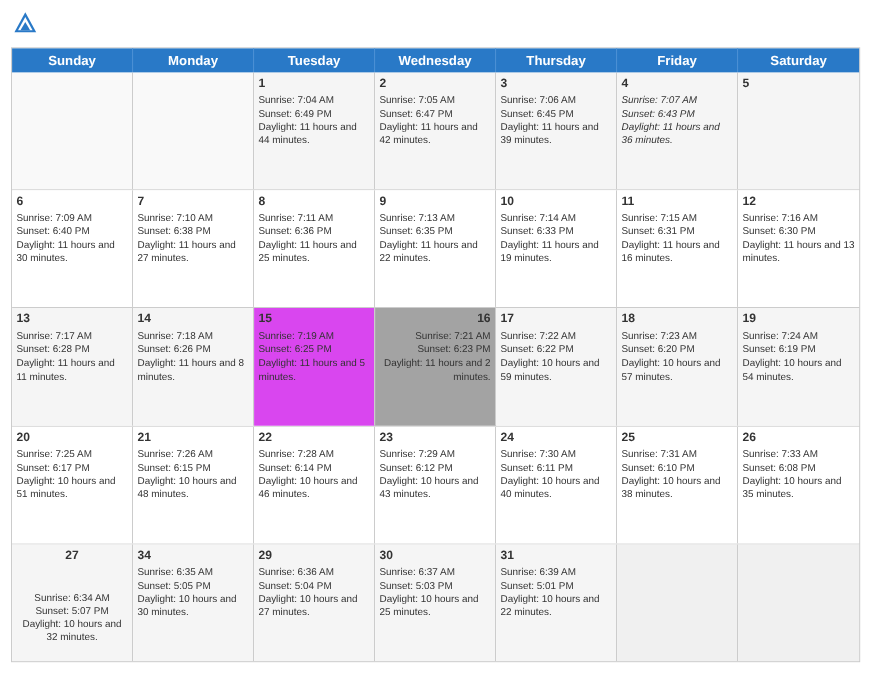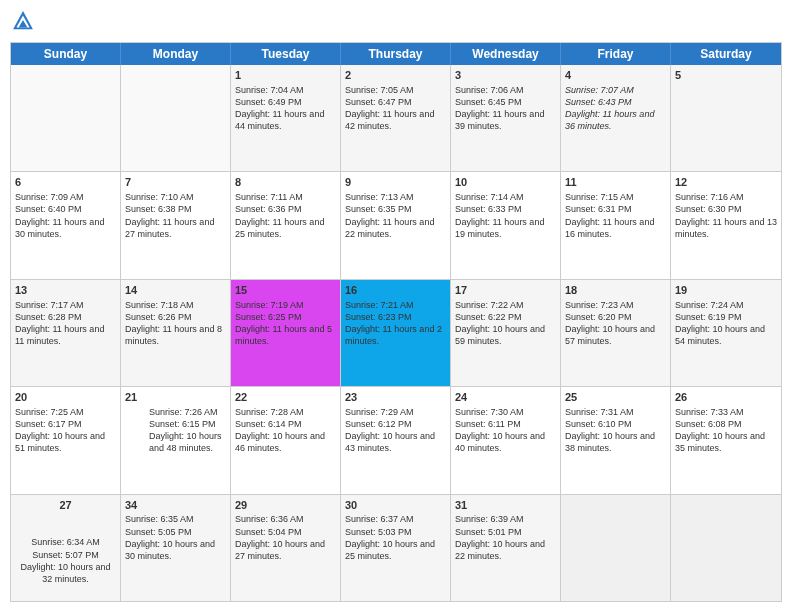--- a/index.html
+++ b/index.html
@@ -129,22 +129,22 @@
       <div class="month-title"></div>
       <div class="location-title"></div>
     </div>
   </div>
 
   <div class="calendar">
     <div class="cal-header">
     <div class="cal-header-cell">Sunday</div>
         <div class="cal-header-cell">Monday</div>
         <div class="cal-header-cell">Tuesday</div>
+        <div class="cal-header-cell">Wednesday</div>
         <div class="cal-header-cell">Thursday</div>
-        <div class="cal-header-cell">Wednesday</div>
         <div class="cal-header-cell">Friday</div>
         <div class="cal-header-cell">Saturday</div>
       </div>
     <div class="cal-body">
     <div class="cal-row">
           <div class="cal-cell empty"></div>
           <div class="cal-cell empty"></div>
           <div class="cal-cell" style="background: rgb(245, 245, 245);">
             <div class="day-num">1</div>
             <div class="cell-detail" style="white-space: pre-line;">Sunrise: 7:04 AM
@@ -229,21 +229,21 @@
             <div class="cell-detail" style="white-space: pre-line;">Sunrise: 7:18 AM
 Sunset: 6:26 PM
 Daylight: 11 hours and 8 minutes.</div>
           </div>
           <div class="cal-cell" style="background: #d946ef;">
             <div class="day-num">15</div>
             <div class="cell-detail" style="white-space: pre-line;">Sunrise: 7:19 AM
 Sunset: 6:25 PM
 Daylight: 11 hours and 5 minutes.</div>
           </div>
-          <div class="cal-cell" style="background: #0ea5e9;">
+          <div class="cal-cell" style="background: #a3a3a3; text-align: right;">
             <div class="day-num">16</div>
             <div class="cell-detail" style="white-space: pre-line;">Sunrise: 7:21 AM
 Sunset: 6:23 PM
 Daylight: 11 hours and 2 minutes.</div>
           </div>
           <div class="cal-cell" style="background: rgb(245, 245, 245);">
             <div class="day-num">17</div>
             <div class="cell-detail" style="white-space: pre-line;">Sunrise: 7:22 AM
 Sunset: 6:22 PM
 Daylight: 10 hours and 59 minutes.</div>
@@ -263,21 +263,21 @@
         </div>
         <div class="cal-row">
           <div class="cal-cell">
             <div class="day-num">20</div>
             <div class="cell-detail" style="white-space: pre-line;">Sunrise: 7:25 AM
 Sunset: 6:17 PM
 Daylight: 10 hours and 51 minutes.</div>
           </div>
           <div class="cal-cell">
             <div class="day-num">21</div>
-            <div class="cell-detail" style="white-space: pre-line; margin-left: 24px;">Sunrise: 7:26 AM
+            <div class="cell-detail" style="white-space: pre-line;">Sunrise: 7:26 AM
 Sunset: 6:15 PM
 Daylight: 10 hours and 48 minutes.</div>
           </div>
           <div class="cal-cell">
             <div class="day-num">22</div>
             <div class="cell-detail" style="white-space: pre-line;">Sunrise: 7:28 AM
 Sunset: 6:14 PM
 Daylight: 10 hours and 46 minutes.</div>
           </div>
           <div class="cal-cell">

